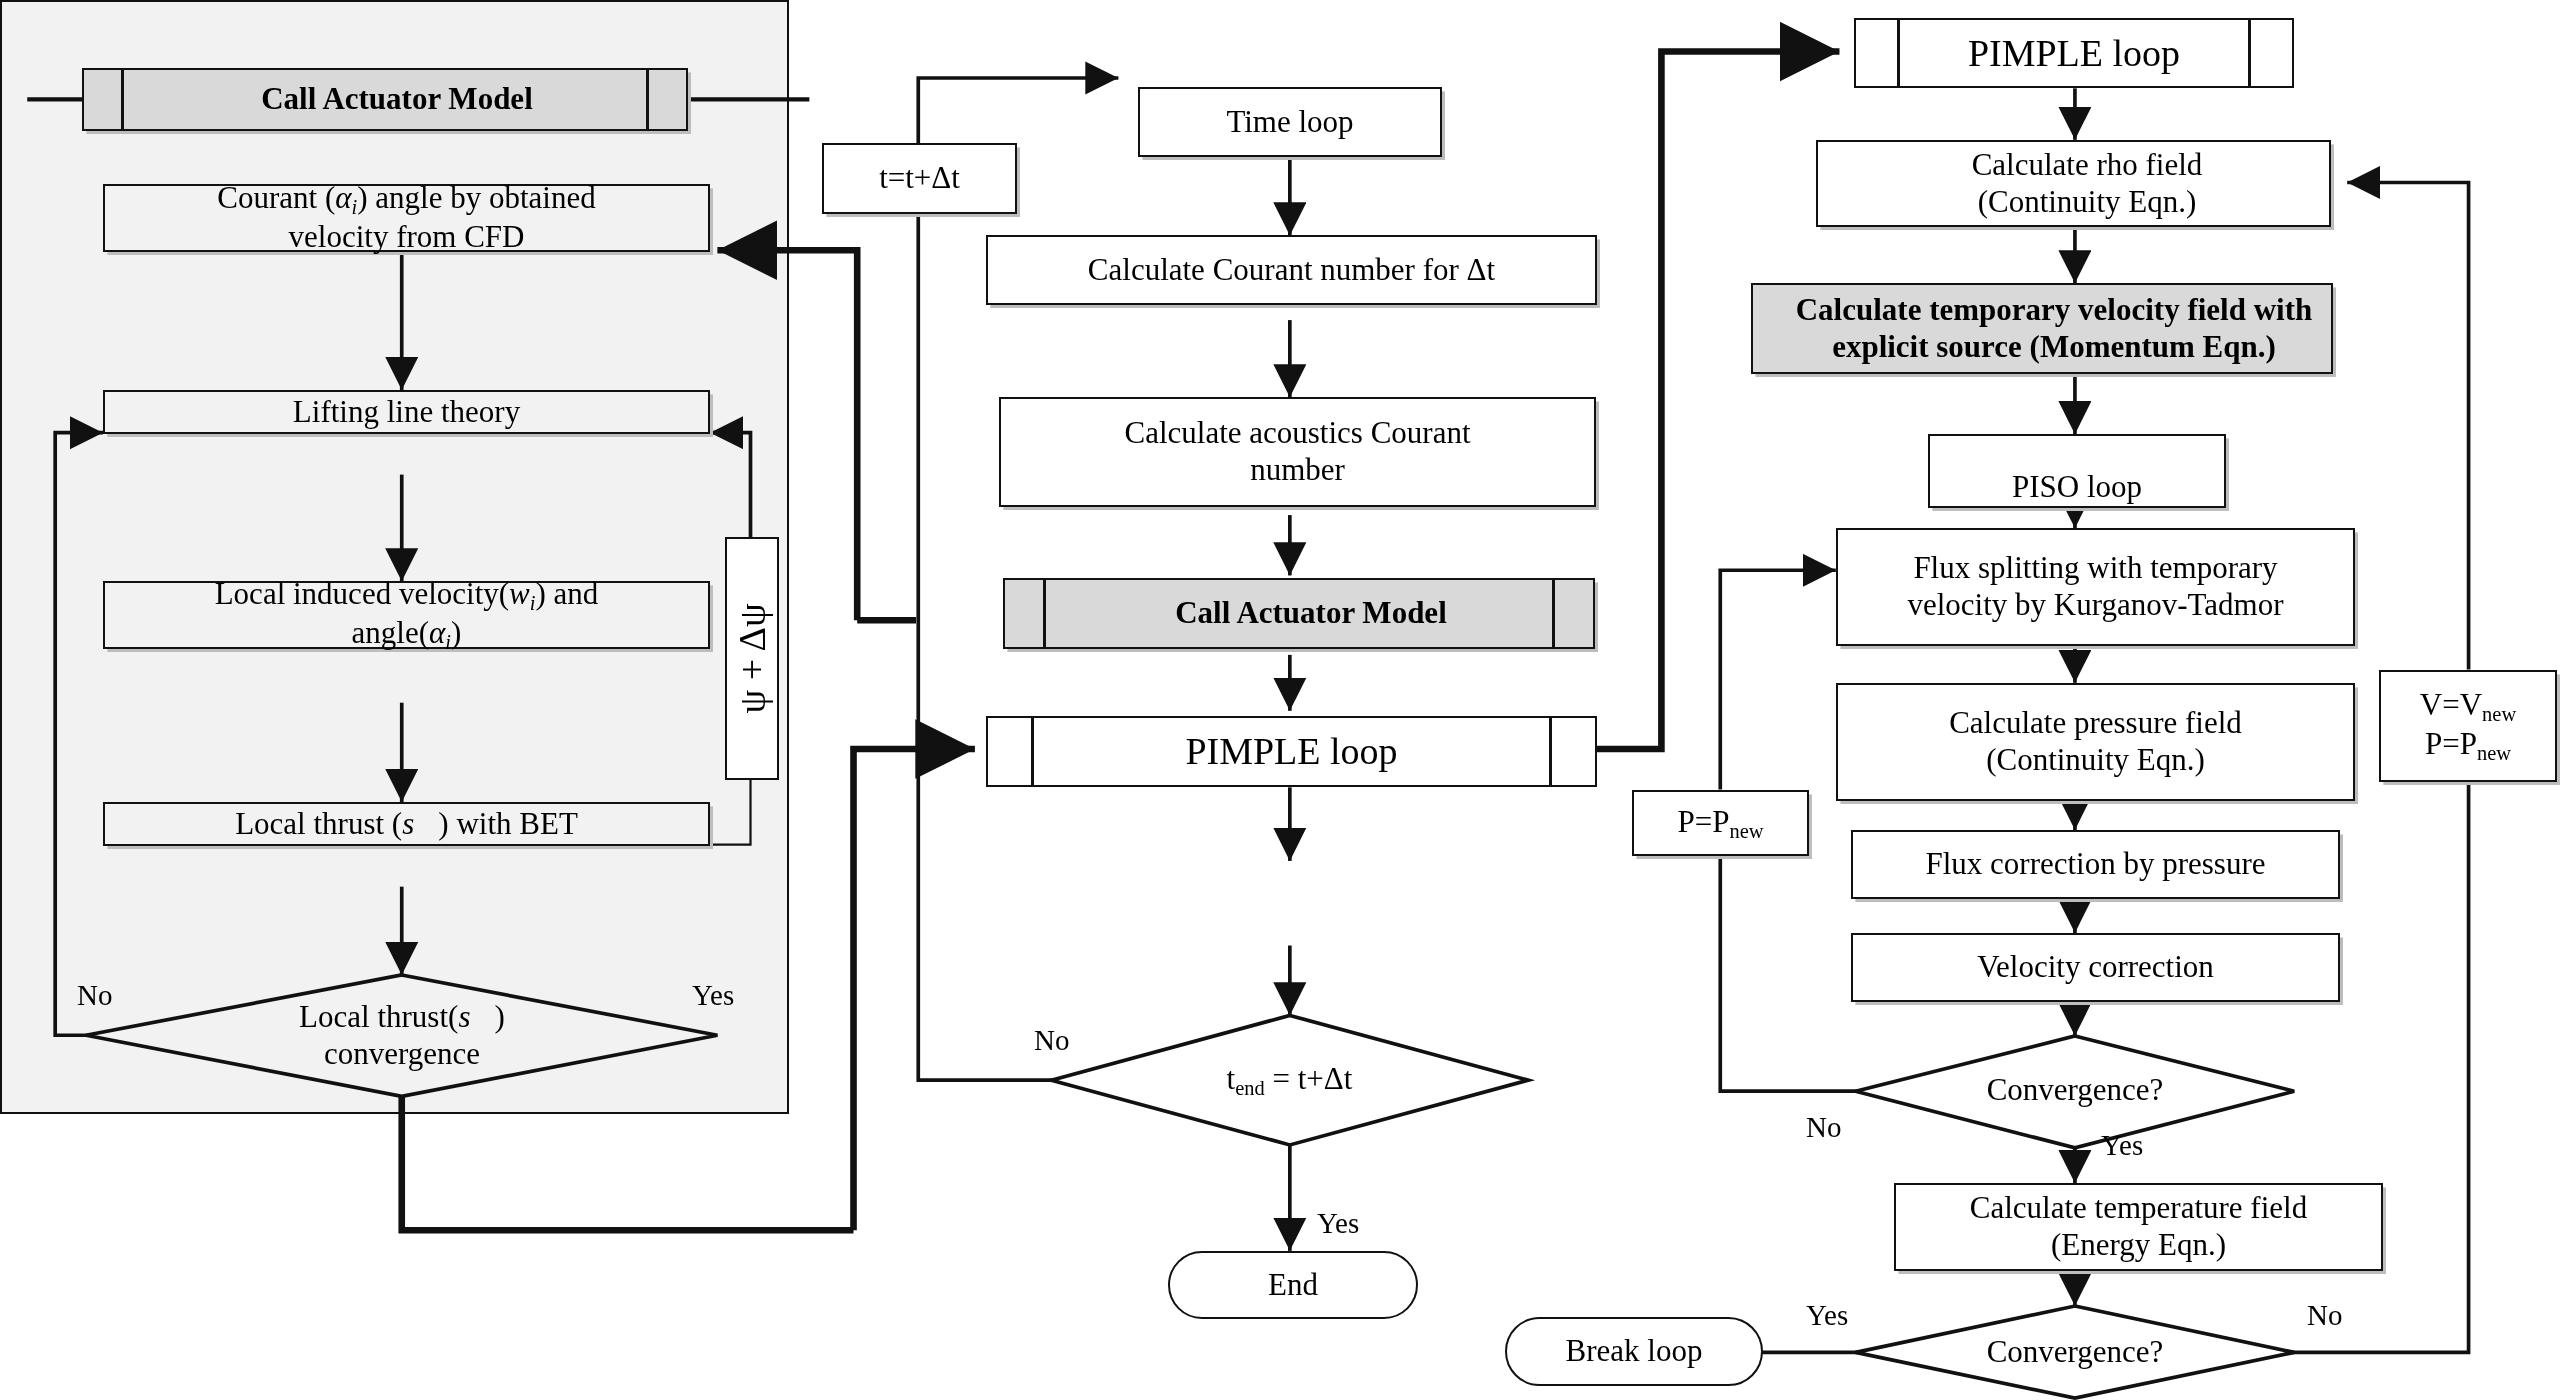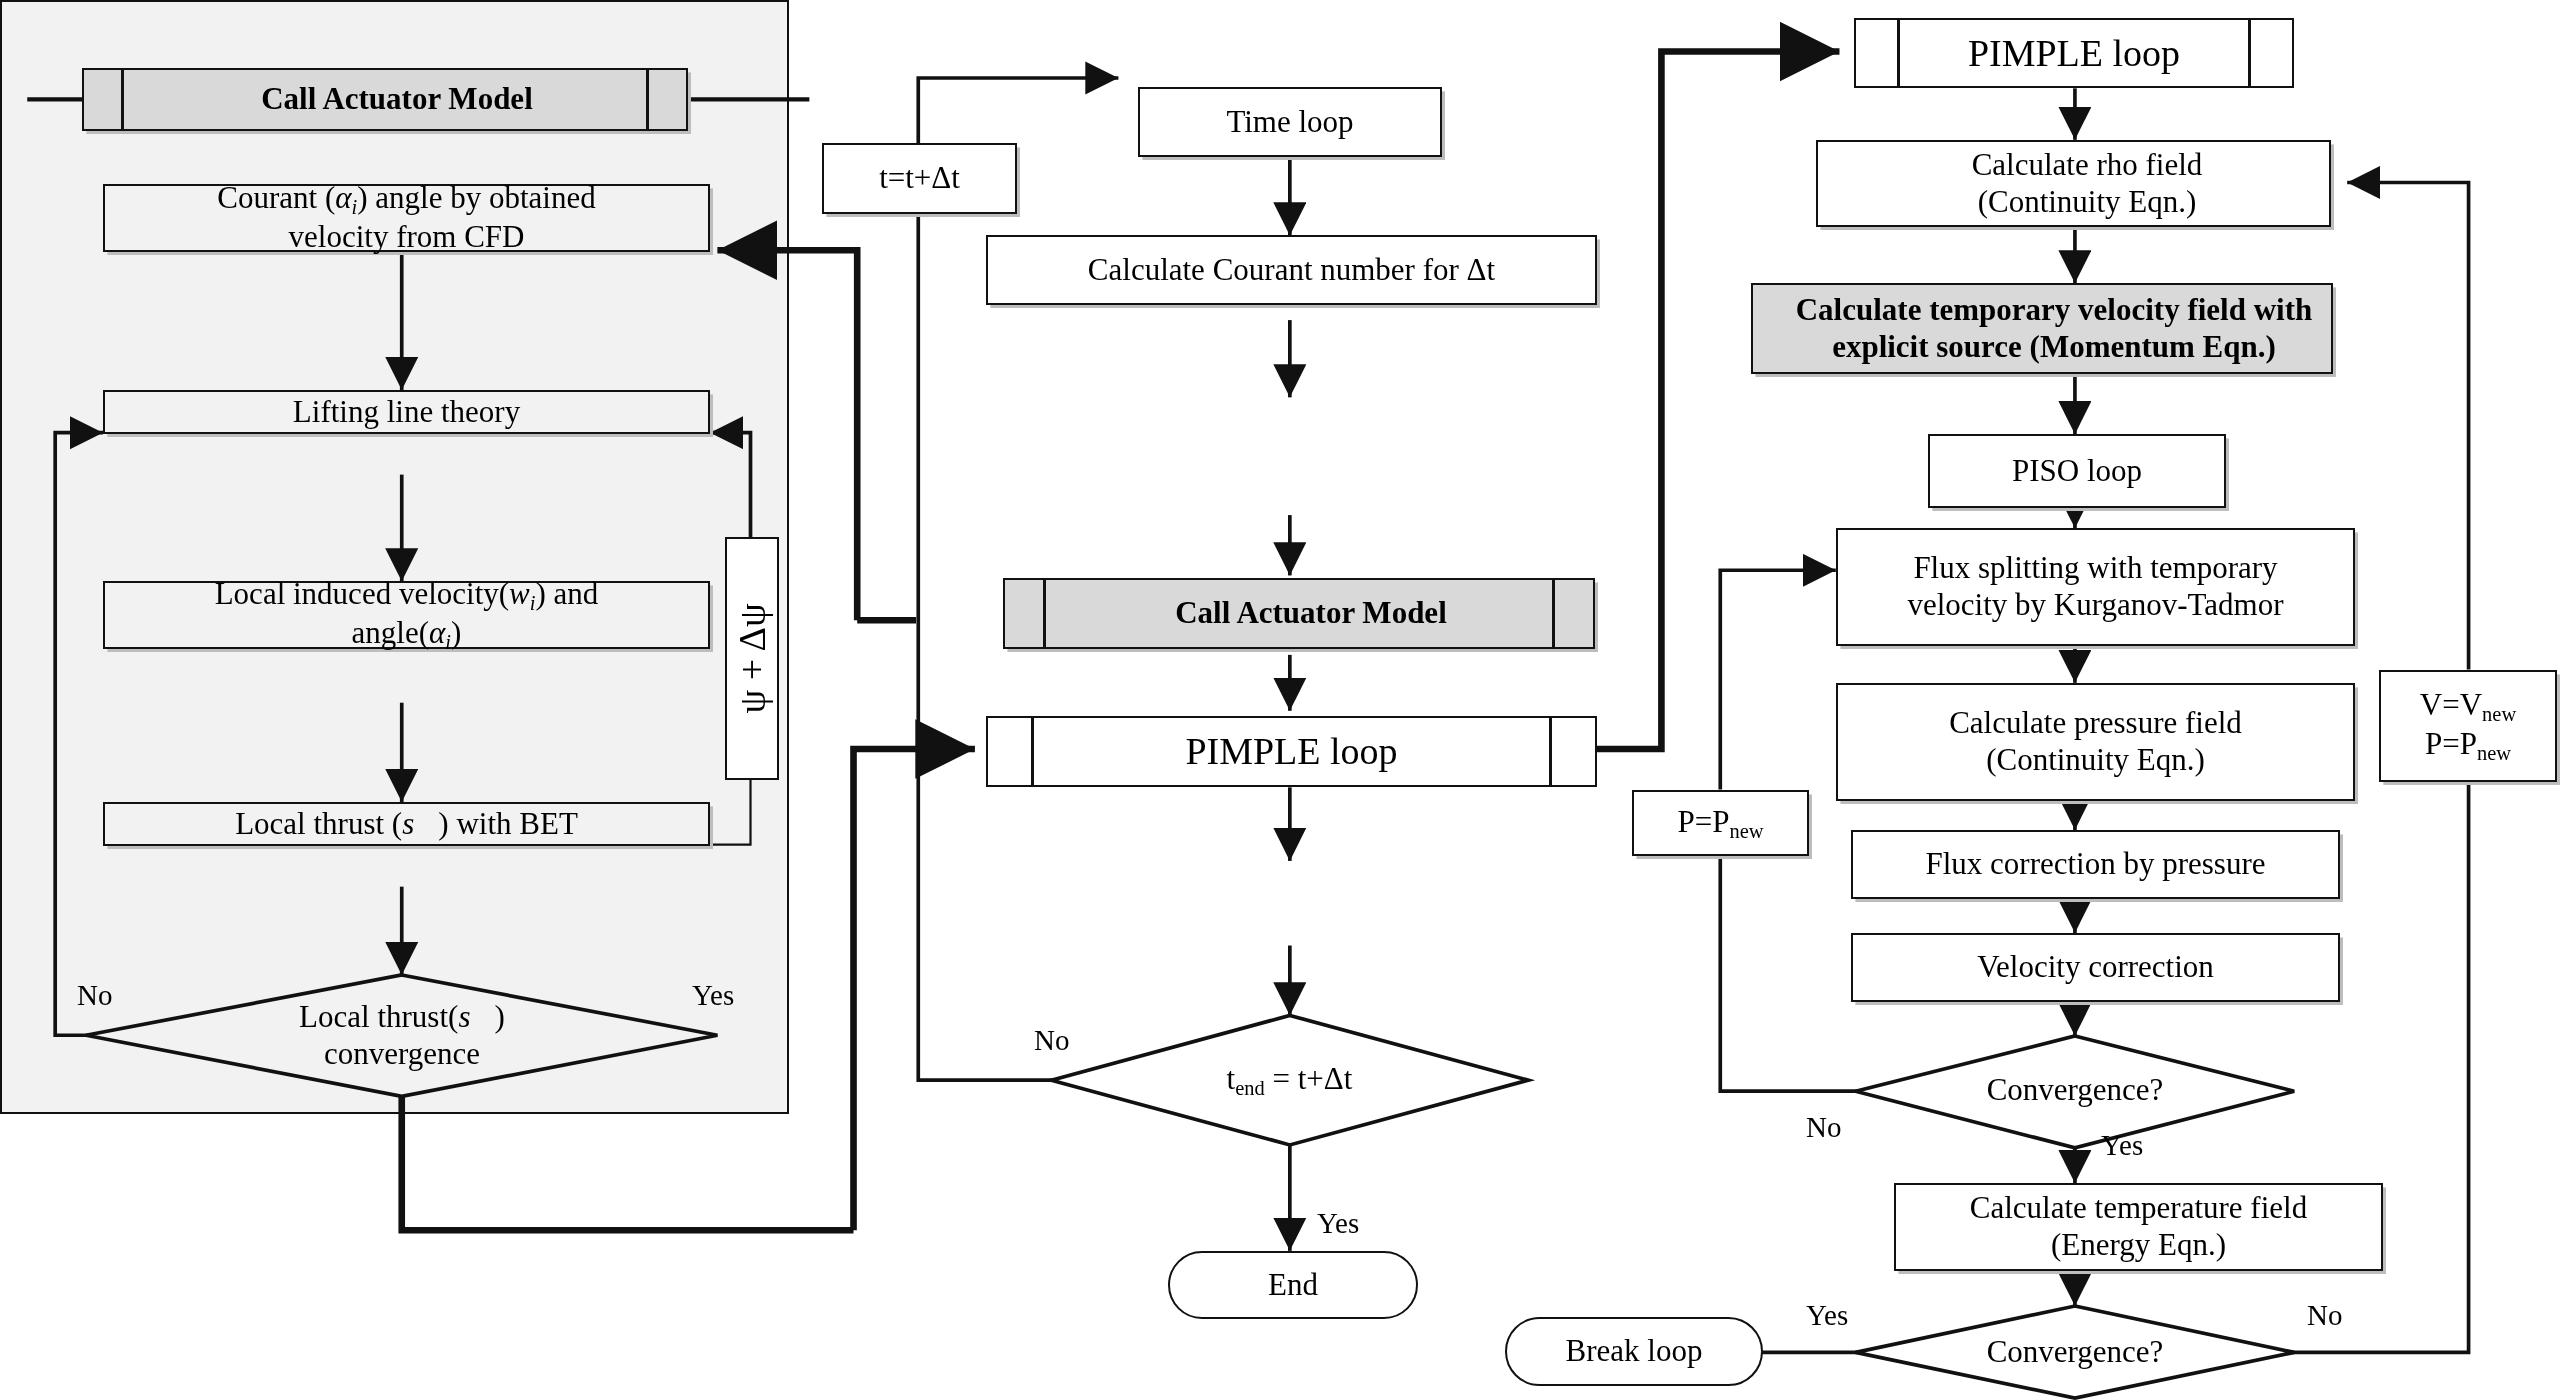--- a/index.html
+++ b/index.html
@@ -173,20 +173,25 @@
   </div>
 
   <div class="nd proc shadow" style="left:1138px;top:87px;width:304px;height:70px;">
     <span>Time loop</span>
   </div>
 
   <div class="nd proc shadow" style="left:986px;top:235px;width:611px;height:70px;">
     <span>Calculate Courant number for Δt</span>
   </div>
 
+  <div class="nd proc shadow" style="left:999px;top:397px;width:597px;height:110px;">
+    <span>
+      <span>Calculate acoustics Courant</span><br><span>number</span>
+    </span>
+  </div>
 
   <div class="nd proc gray shadow" style="left:1003px;top:578px;width:592px;height:71px;">
     <div class="ppbar" style="left:38px;"></div>
     <div class="ppbar" style="right:38px;"></div>
     <span>Call Actuator Model</span>
   </div>
 
   <div class="nd ppbox shadow" style="left:986px;top:716px;width:611px;height:71px;">
     <div class="ppbar" style="left:43px;"></div>
     <div class="ppbar" style="right:43px;"></div>
@@ -218,21 +223,21 @@
       <span>Calculate rho field</span><br><span>(Continuity Eqn.)</span>
     </span>
   </div>
 
   <div class="nd proc gray shadow" style="left:1751px;top:283px;width:582px;height:91px;">
     <span>
       <span>Calculate temporary velocity field with</span><br><span>explicit source (Momentum Eqn.)</span>
     </span>
   </div>
 
-  <div class="nd proc shadow" style="left:1928px;top:434px;width:298px;height:74px;">
+  <div class="nd proc shadow" style="left:1928px;top:434px;width:298px;height:74px;align-items:flex-end;">
     <span>PISO loop</span>
   </div>
 
   <div class="nd proc shadow" style="left:1836px;top:528px;width:519px;height:118px;">
     <span>
       <span>Flux splitting with temporary</span><br><span>velocity by Kurganov-Tadmor</span>
     </span>
   </div>
 
   <div class="nd proc shadow" style="left:1836px;top:683px;width:519px;height:118px;">

